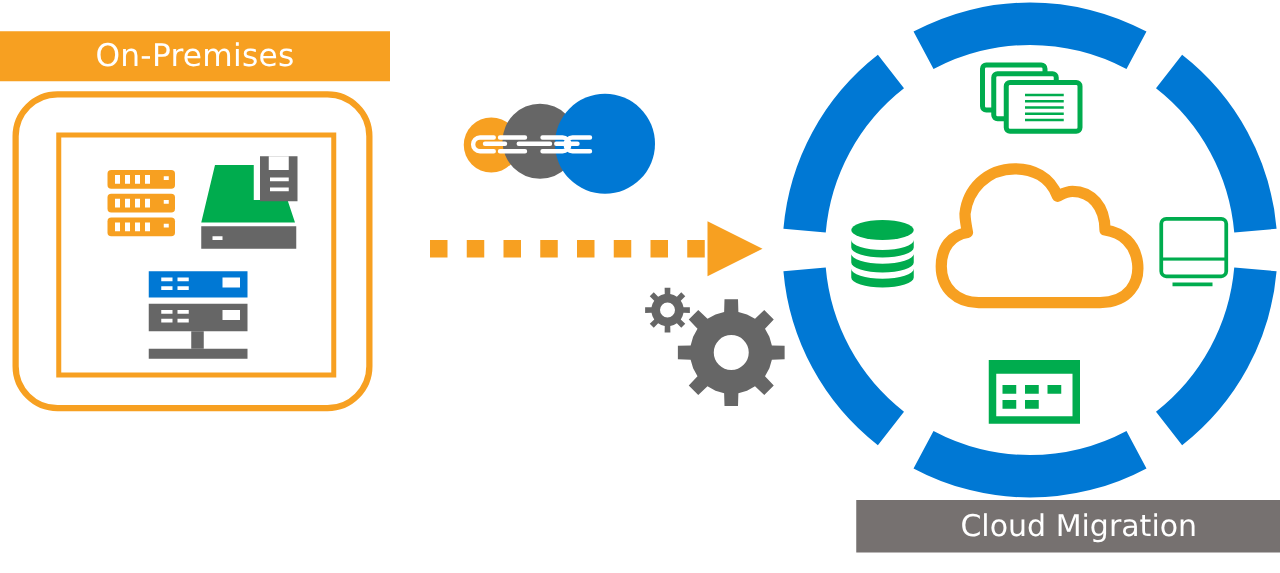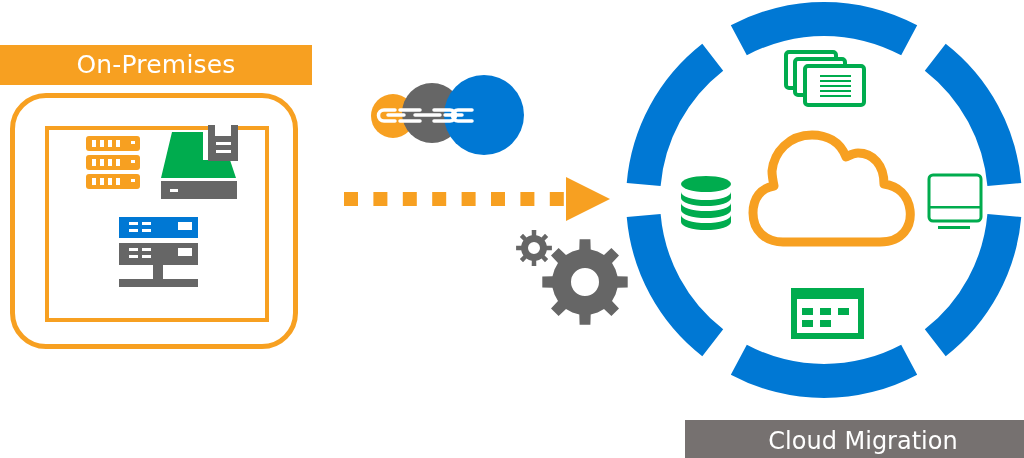--- a/index.html
+++ b/index.html
@@ -1,17 +1,17 @@
 <!DOCTYPE html>
 <html><head>
 <meta charset="utf-8">
 <style>
   html, body { margin:0; padding:0; background:#ffffff; }
   body { width:1024px; height:458px; position:relative; overflow:hidden; font-family:"Liberation Sans", sans-serif; }
-  .abs { position:absolute;margin-top:20px; }
+  .abs { position:absolute; }
   #onprem-header { left:0; top:25px; width:312px; height:40px; background:#F7A021; color:#fff; font-size:25px; line-height:40px; text-align:center; font-family:"DejaVu Sans", sans-serif; letter-spacing:0.2px; }
   #onprem-outer { left:10px; top:73px; width:288px; height:256px; border:5px solid #F7A021; border-radius:36px; box-sizing:border-box; }
   #onprem-inner { left:45px; top:106px; width:224px; height:196px; border:4px solid #F7A021; box-sizing:border-box; }
   #cloud-label { left:685px; top:400px; width:356px; height:42px; background:#767170; color:#fff; font-size:24px; line-height:42px; text-align:center; font-family:"DejaVu Sans", sans-serif; }
   svg.layer { position:absolute; left:0; top:0; }
 </style>
 </head>
 <body>
 
 <div id="onprem-header" class="abs">On-Premises</div>

